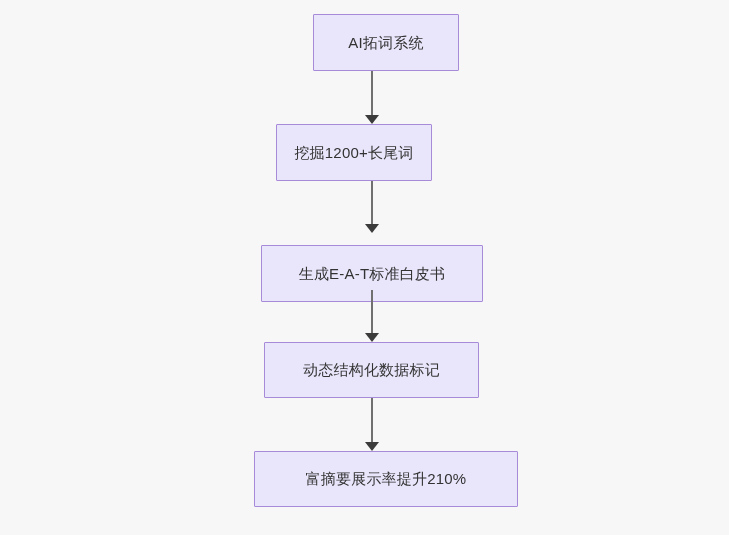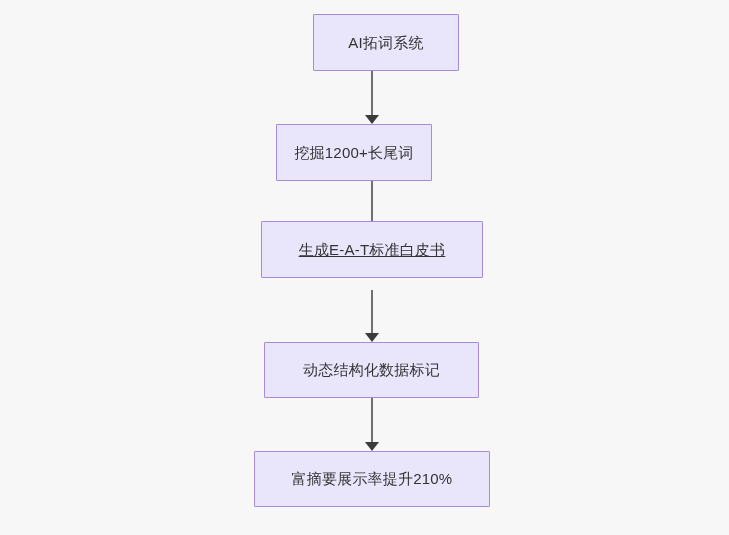--- a/index.html
+++ b/index.html
@@ -75,35 +75,35 @@
 
   <div class="node" style="left:276px; top:124px; width:156px; height:57px;">
     <span class="node-label">挖掘1200+长尾词</span>
   </div>
 
   <div class="connector" style="left:360px; top:181px; height:52px;">
     <div class="conn-line" style="height:43px;"></div>
     <div class="conn-head" style="top:43px;"></div>
   </div>
 
-  <div class="node" style="left:261px; top:221px; width:222px; height:57px;text-decoration:underline;">
+  <div class="node" style="left:261px; top:245px; width:222px; height:57px;">
     <span class="node-label">生成E-A-T标准白皮书</span>
   </div>
 
   <div class="connector" style="left:360px; top:290px; height:52px;">
     <div class="conn-line" style="height:43px;"></div>
     <div class="conn-head" style="top:43px;"></div>
   </div>
 
   <div class="node" style="left:264px; top:342px; width:215px; height:56px;align-items:center;">
     <span class="node-label">动态结构化数据标记</span>
   </div>
 
   <div class="connector" style="left:360px; top:398px; height:53px;">
     <div class="conn-line" style="height:44px;"></div>
     <div class="conn-head" style="top:44px;"></div>
   </div>
 
-  <div class="node" style="left:254px; top:451px; width:236px; height:56px;">
+  <div class="node" style="left:254px; top:451px; width:264px; height:56px;">
     <span class="node-label">富摘要展示率提升210%</span>
   </div>
 
 </div>
 
 </body></html>

